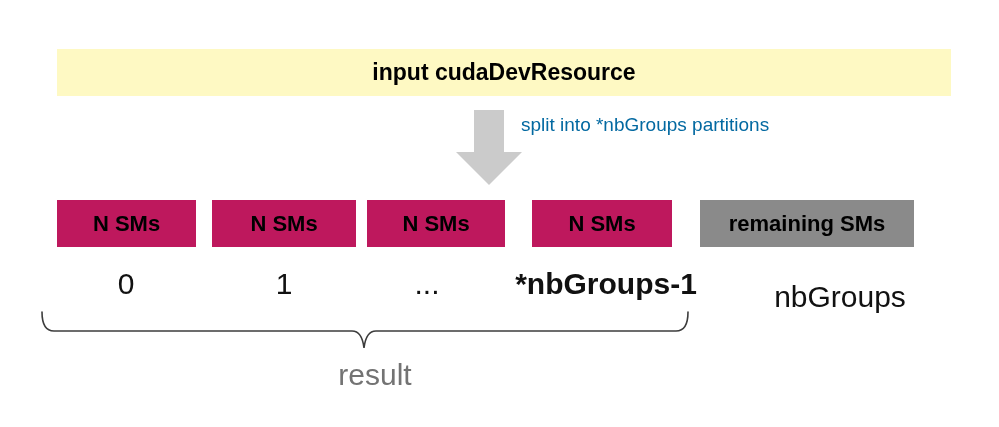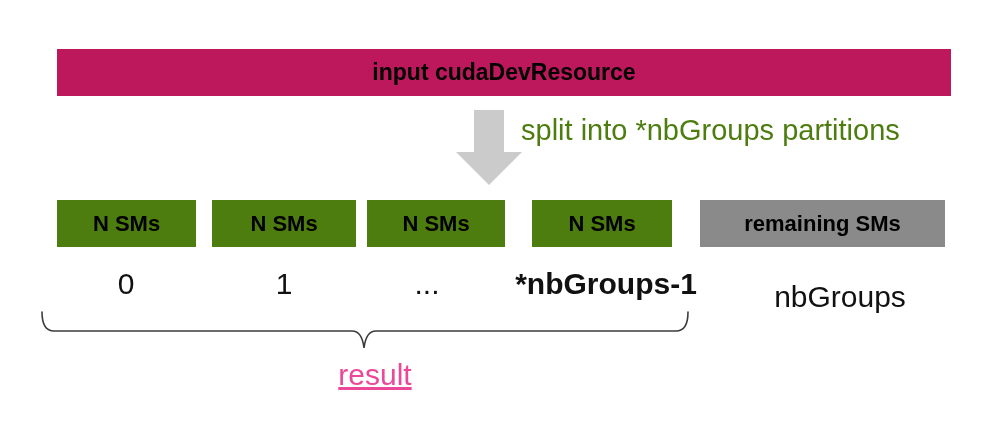--- a/index.html
+++ b/index.html
@@ -19,45 +19,45 @@
     position: absolute;
     display: flex;
     align-items: center;
     justify-content: center;
     color: #000000;
     font-weight: 700;
   }
   .header-bar {
     left: 57px; top: 49px;
     width: 894px; height: 47px;
-    background: #be185d;
+    background: #fef9c3;
     font-size: 23px;
   }
   .part-box {
     top: 200px; height: 47px;
-    background: #4d7c0f;
+    background: #be185d;
     font-size: 22px;
   }
   .box-1 { left: 57px;  width: 139px; }
   .box-2 { left: 212px; width: 144px; }
   .box-3 { left: 367px; width: 138px; }
   .box-4 { left: 532px; width: 140px; }
   .remaining-box {
-    left: 700px; width: 245px;
+    left: 700px; width: 214px;
     background: #8A8A8A;
   }
   .arrow-svg {
     position: absolute;
     left: 456px; top: 110px;
   }
   .split-label {
     position: absolute;
     left: 521px; top: 114px;
-    font-size: 29px;
-    color: #4d7c0f;
+    font-size: 19px;
+    color: #0369a1;
     white-space: nowrap;
   }
   .index-label {
     position: absolute;
     top: 267px;
     transform: translateX(-50%);
     font-size: 30px;
     color: #111111;
     white-space: nowrap;
   }
@@ -68,23 +68,22 @@
   .il-4 { left: 840px; top: 280px; }
   .brace-svg {
     position: absolute;
     left: 36px; top: 306px;
   }
   .result-label {
     position: absolute;
     left: 375px; top: 358px;
     transform: translateX(-50%);
     font-size: 30px;
-    color: #ec4899;
+    color: #737373;
     white-space: nowrap;
-    text-decoration: underline;
   }
 </style>
 </head>
 <body>
 
 <div class="canvas">
 
   <div class="bar header-bar">
     <span>input cudaDevResource</span>
   </div>

